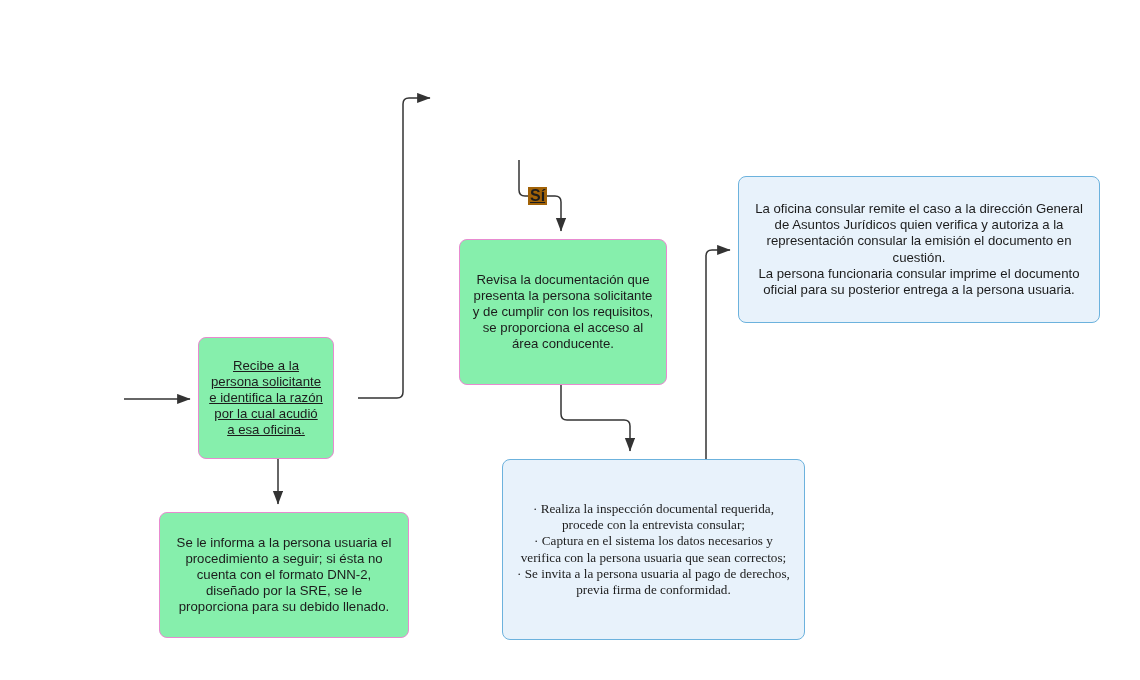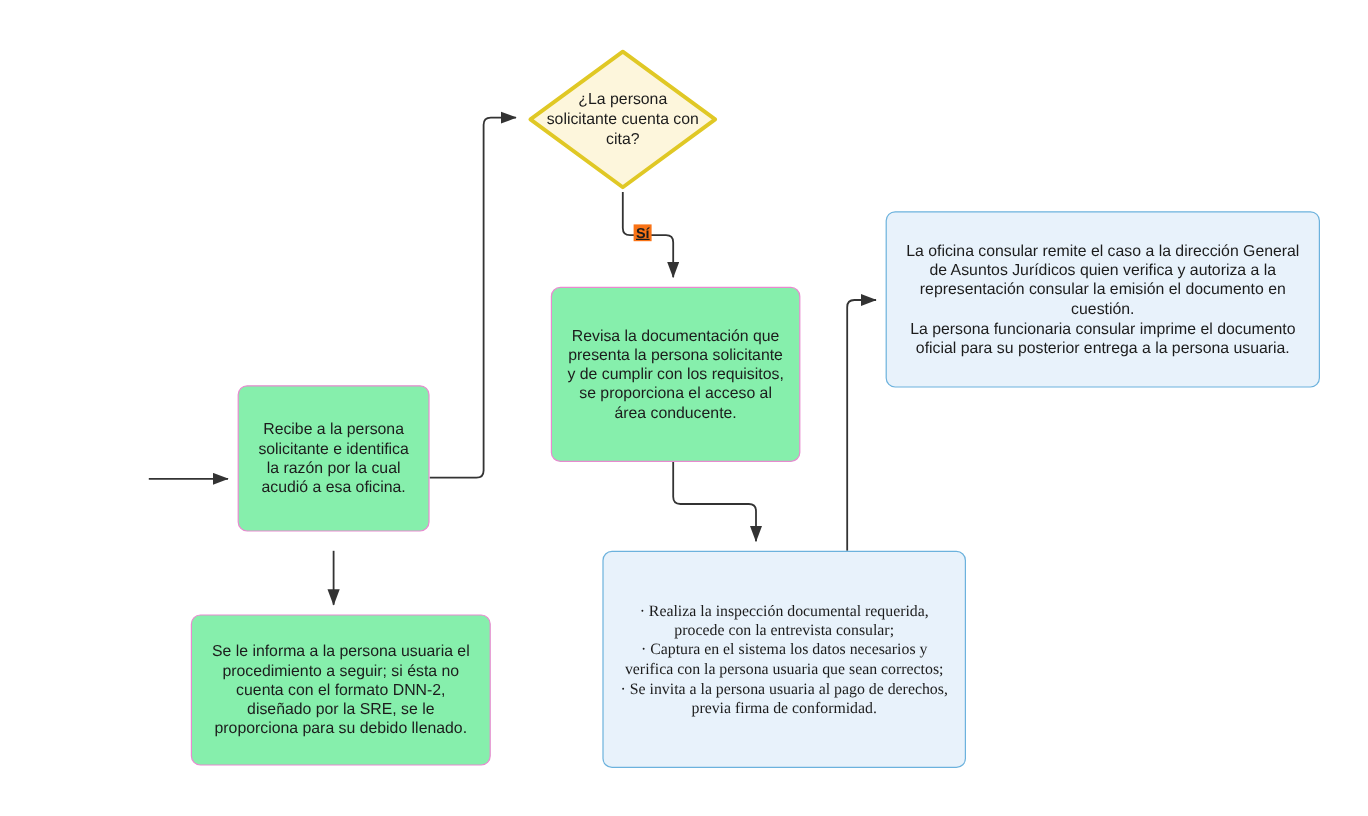--- a/index.html
+++ b/index.html
@@ -77,24 +77,24 @@
     z-index: 0;
   }
   .node-diamond .diamond-label {
     position: relative;
     z-index: 1;
     padding: 0 14px;
   }
   .edge-label {
     position: absolute;
     font-family: "Liberation Sans", sans-serif;
-    font-size: 12px;
+    font-size: 16px;
     font-weight: bold;
     color: #1c1c1c;
-    background: #f97316;
+    background: #a16207;
     padding: 0 2px;
     z-index: 3;
     white-space: nowrap;
     text-decoration: underline;
   }
 </style>
 </head>
 <body>
 
 <div id="canvas">
@@ -113,30 +113,24 @@
     <path d="M519,160 L519,190 Q519,196 525,196 L555,196 Q561,196 561,202 L561,231" fill="none" stroke="#333333" stroke-width="1.5" marker-end="url(#arrow)"></path>
 
     <path d="M278,459 L278,504" fill="none" stroke="#333333" stroke-width="1.5" marker-end="url(#arrow)"></path>
 
     <path d="M561,385 L561,414 Q561,420 567,420 L624,420 Q630,420 630,426 L630,451" fill="none" stroke="#333333" stroke-width="1.5" marker-end="url(#arrow)"></path>
 
     <path d="M706,459 L706,256 Q706,250 712,250 L730,250" fill="none" stroke="#333333" stroke-width="1.5" marker-end="url(#arrow)"></path>
   </svg>
 
 
-  <div class="node node-pink" style="left:198px; top:321px; width:160px; height:122px;">
+  <div class="node node-pink" style="left:198px; top:337px; width:136px; height:122px;text-decoration:underline;">
     <span>Recibe a la persona solicitante e identifica la razón por la cual acudió a esa oficina.</span>
   </div>
 
-  <div class="node node-diamond" style="left:438px; top:39px; width:162px; height:121px;">
-    <svg class="diamond-shape" viewBox="0 0 162 121" preserveAspectRatio="none">
-      <path d="M81,4 L158,60.5 L81,117 L4,60.5 Z" fill="#fdf6dc" stroke="#e0c825" stroke-width="3.2" stroke-linejoin="round"></path>
-    </svg>
-    <span class="diamond-label">¿La persona solicitante cuenta con cita?</span>
-  </div>
 
   <div class="node node-pink" style="left:459px; top:239px; width:208px; height:146px;">
     <span>Revisa la documentación que presenta la persona solicitante y de cumplir con los requisitos, se proporciona el acceso al área conducente.</span>
   </div>
 
   <div class="node node-pink" style="left:159px; top:512px; width:250px; height:126px;">
     <span>Se le informa a la persona usuaria el procedimiento a seguir; si ésta no cuenta con el formato DNN-2, diseñado por la SRE, se le proporciona para su debido llenado.</span>
   </div>
 
   <div class="node node-blue" style="left:502px; top:459px; width:303px; height:181px;font-family:Liberation Serif, serif;">

